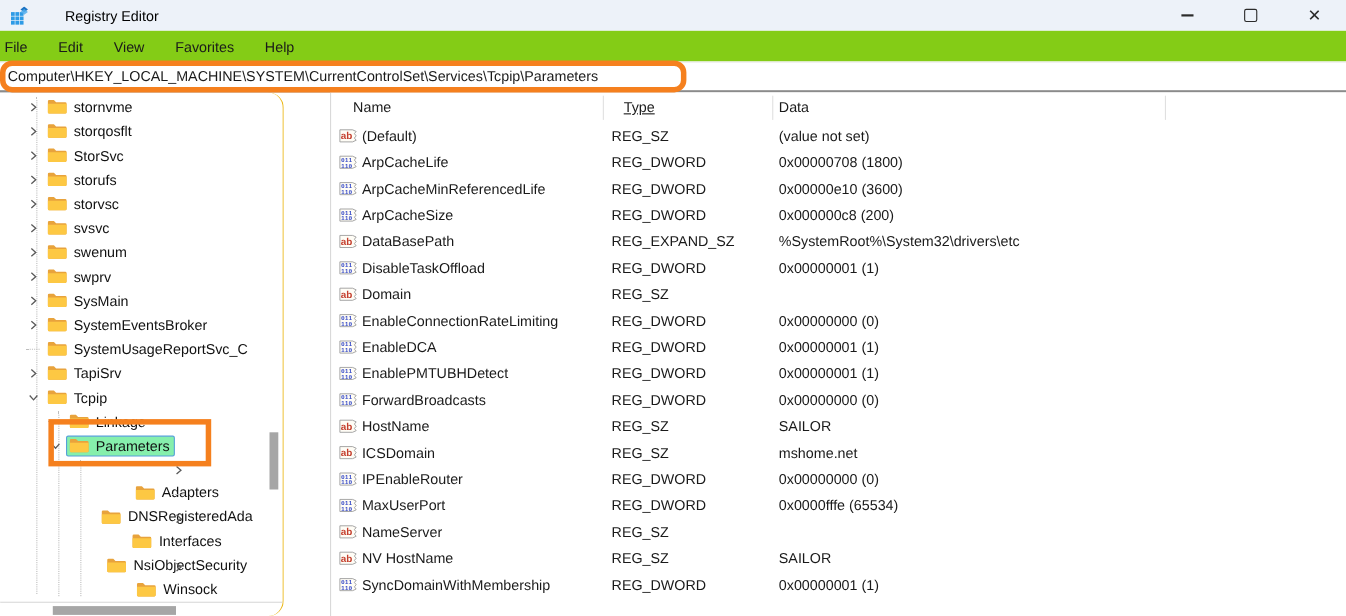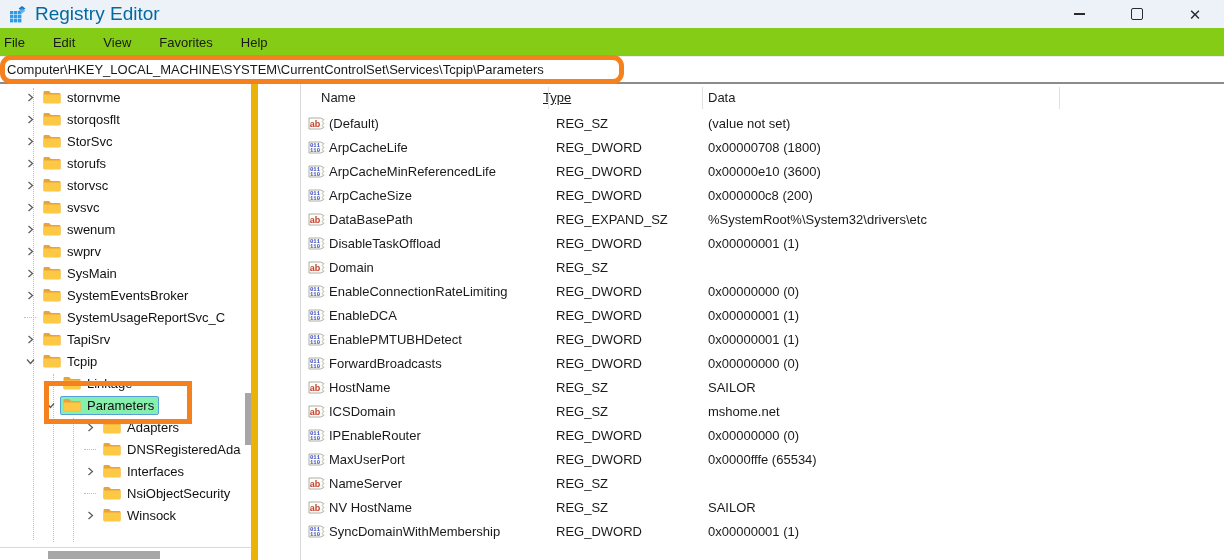--- a/index.html
+++ b/index.html
@@ -3,21 +3,21 @@
 <meta charset="utf-8">
 <style>
   html,body{margin:0;padding:0;background:#fff;}
   .window{position:relative;width:1224px;height:560px;overflow:hidden;background:#fff;
           font-family:"Liberation Sans",sans-serif;color:#1a1a1a;font-size:13px;}
 
   
   .titlebar{position:absolute;left:0;top:0;width:100%;height:28px;background:#edf2f9;
             display:flex;align-items:center;}
   .app-icon{margin:0 9px 0 9px;width:17px;height:17px;flex:0 0 auto;}
-  .title-text{font-size:19px;color:#0369a1;}
+  .title-text{font-size:13px;color:#000000;margin-left:24px;}
   .win-controls{margin-left:auto;display:flex;height:100%;}
   .win-btn{width:58px;height:100%;display:flex;align-items:center;justify-content:center;}
   .min-glyph{width:11px;height:2px;background:#2b2b2b;}
   .max-glyph{width:10px;height:10px;border:1.4px solid #2b2b2b;border-radius:2px;}
   .close-glyph{font-size:15px;color:#2b2b2b;line-height:1;}
 
   
   .menubar{position:absolute;left:0;top:28px;width:100%;height:28px;background:#84cc16;
            display:flex;align-items:center;gap:28px;padding-left:4px;box-sizing:border-box;}
   .menu-item{color:#1a1a1a;}
@@ -25,47 +25,47 @@
   
   .addressbar{position:absolute;left:0;top:56px;width:100%;height:28px;background:#fff;
               border-top:1px solid #ececec;box-sizing:border-box;}
   .address-sep{position:absolute;left:0;top:82px;width:100%;height:2px;background:#8b8b8b;}
   .address-box{position:absolute;left:0;top:55px;width:624px;height:29px;box-sizing:border-box;
                border:4px solid #f5801e;background:#fff;display:flex;align-items:center;z-index:6;}
   .address-text{padding-left:2px;white-space:nowrap;overflow:hidden;}
 
   
   .content{position:absolute;left:0;top:84px;width:100%;height:476px;}
-  .treepanel{position:absolute;left:0;top:0;width:258px;height:476px;border-right:7px solid #eab308;
-             box-sizing:border-box;overflow:hidden;}
+  .treepanel{position:absolute;left:0;top:0;width:258px;height:476px;border-right:1px solid #eab308;
+             box-sizing:border-box;overflow:hidden;border-radius:14px;}
   .tree{position:absolute;left:0;top:0;width:244px;height:463px;overflow:hidden;padding-top:2px;}
   .tree-bottom-border{position:absolute;left:0;top:463px;width:100%;height:1px;background:#d9d9d9;}
   .vscroll-thumb{position:absolute;left:245px;top:309px;width:8px;height:52px;background:#a6a6a6;}
   .hscroll-thumb{position:absolute;left:48px;top:467px;width:112px;height:8px;background:#a6a6a6;}
 
   .guide{position:absolute;width:0;border-left:1px dotted #bdbdbd;}
   .g1{left:33px;top:4px;height:452px;}
   .g2{left:53px;top:290px;height:168px;}
   .g3{left:73px;top:334px;height:124px;}
 
   .trow{display:flex;align-items:center;height:22px;white-space:nowrap;}
-  .trow.lvl0{padding-left:20px;} .trow.lvl1{padding-left:40px;} .trow.lvl2{padding-left:80px;}
+  .trow.lvl0{padding-left:20px;} .trow.lvl1{padding-left:40px;} .trow.lvl2{padding-left:80px;flex-direction:column;}
   .chev-slot{width:20px;height:22px;display:flex;align-items:center;justify-content:center;flex:0 0 auto;}
   .stub{width:12px;border-top:1px dotted #bdbdbd;height:0;}
   .tree-node{display:flex;align-items:center;gap:6px;padding:1px 4px 1px 2px;border:1px solid transparent;}
   .tree-node.sel{background:#86efac;border:1px solid #55a0d9;border-radius:2px;}
   .folder-svg{width:18px;height:14px;flex:0 0 auto;}
   .tlabel{color:#111;}
 
   
   .listpanel{position:absolute;left:264px;top:0;right:0;height:476px;border-left:1px solid #d9d9d9;
              box-sizing:border-box;background:#fff;margin-left:36px;}
   .list-header{position:relative;height:28px;}
   .hcell{position:absolute;top:0;height:28px;line-height:28px;color:#1a1a1a;}
-  .hc-name{left:20px;} .hc-type{left:242px;text-decoration:underline;} .hc-data{left:407px;}
+  .hc-name{left:20px;} .hc-type{left:266px;text-decoration:underline;} .hc-data{left:407px;}
   .hsep{position:absolute;top:3px;width:1px;height:22px;background:#e0e0e0;}
   .hs1{left:247px;} .hs2{left:401px;} .hs3{left:758px;}
   .vrow{position:relative;height:24px;line-height:24px;white-space:nowrap;}
   .vrow .vicon{position:absolute;left:7px;top:5px;width:17px;height:13px;}
   .c-name{position:absolute;left:28px;} .c-type{position:absolute;left:255px;} .c-data{position:absolute;left:407px;}
 
   
   .annot{position:absolute;border:5px solid #f5801e;box-sizing:border-box;z-index:5;background:transparent;}
   .annot-params{left:44px;top:297px;width:148px;height:43px;}
 

